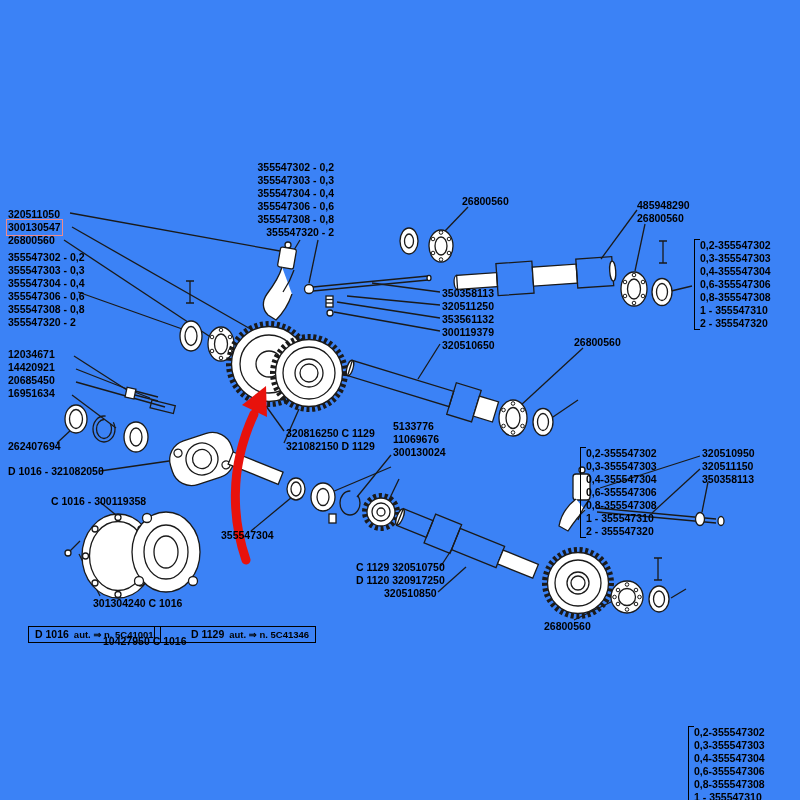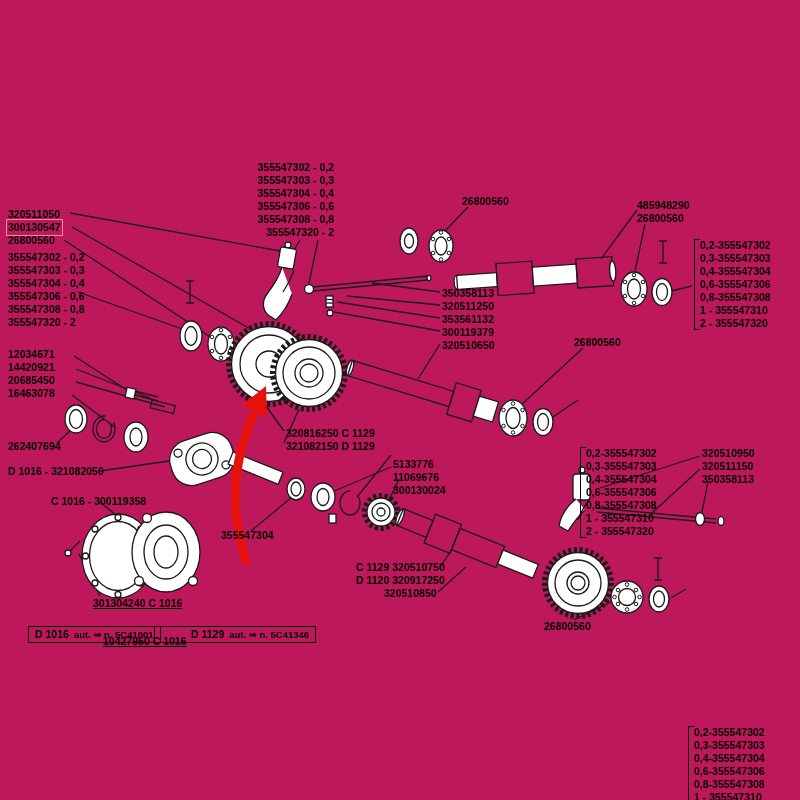--- a/index.html
+++ b/index.html
@@ -1,21 +1,21 @@
 <!DOCTYPE html>
 <html style="--highlight-arrow: #e8120c; --highlight-box: #f08a8a; --ink: #000000;"><head>
 <meta charset="utf-8">
 <style>
   * { margin:0; padding:0; box-sizing:border-box; }
   html,body { background:#fff; }
   body {
     width:800px; height:800px; position:relative; overflow:hidden;
     font-family:"Liberation Sans", sans-serif;
   }
-  .stage { position:absolute; inset:0; width:800px; height:800px; background:#be185d; }
+  .stage { position:absolute; inset:0; width:800px; height:800px; background:#3b82f6; }
   svg.draw { position:absolute; left:0; top:0; z-index:1; }
   svg.draw path, svg.draw line, svg.draw rect, svg.draw circle,
   svg.draw ellipse, svg.draw polyline {
     stroke:#1a1a1a; stroke-width:1.3; fill:none;
   }
   svg.draw .fw   { fill:#fff; }
   svg.draw .teeth{ stroke-width:6; stroke-dasharray:3 2.6; }
   svg.draw .lead { stroke-width:1; }
   svg.draw .dot  { fill:#fff; stroke-width:1; }
   svg.draw .red  { stroke:var(--highlight-arrow,#e8120c); stroke-width:9; stroke-linecap:round; }
@@ -372,35 +372,35 @@
       <div class="pn">0,6-355547306</div>
       <div class="pn">0,8-355547308</div>
       <div class="pn">1 - 355547310</div>
       <div class="pn">2 - 355547320</div>
     </div>
 
 <div class="lbl" style="left:8px; top:348px;">
       <div class="pn">12034671</div>
       <div class="pn">14420921</div>
       <div class="pn">20685450</div>
-      <div class="pn">16463078</div>
+      <div class="pn">16951634</div>
     </div>
 
 <div class="lbl" style="left:8px; top:440px;">262407694</div>
 
 <div class="lbl" style="left:8px; top:465px;">D 1016 - 321082050</div>
 
 <div class="lbl" style="left:8px; top:495px;margin-left:43px;">C 1016 - 300119358</div>
 
 <div class="lbl" style="left:286px; top:427px;">
       <div class="pn">320816250 C 1129</div>
       <div class="pn">321082150 D 1129</div>
     </div>
 
-<div class="lbl" style="left:393px; top:458px;">
+<div class="lbl" style="left:393px; top:420px;">
       <div class="pn">5133776</div>
       <div class="pn">11069676</div>
       <div class="pn">300130024</div>
     </div>
 
 <div class="lbl" style="left:221px; top:529px;">355547304</div>
 
 <div class="lbl" style="left:702px; top:447px;">
       <div class="pn">320510950</div>
       <div class="pn">320511150</div>
@@ -418,21 +418,21 @@
       <div class="pn">0,2-355547302</div>
       <div class="pn">0,3-355547303</div>
       <div class="pn">0,4-355547304</div>
       <div class="pn">0,6-355547306</div>
       <div class="pn">0,8-355547308</div>
       <div class="pn">1 - 355547310</div>
     </div>
 
 <div class="lbl" style="left:544px; top:620px;">26800560</div>
 
-<div class="lbl" style="left:93px; top:597px;text-decoration:underline;">
+<div class="lbl" style="left:93px; top:597px;">
       <div class="pn">301304240 C 1016</div>
       <div class="pn ind">10427950 C 1016</div>
     </div>
 
 <div class="fbox" style="left:28px; top:626px;">
   <span class="code">D 1016</span><span>aut. ⇒ n. 5C41001</span>
 </div>
 
 <div class="fbox" style="left:154px; top:626px;padding-left:36px;">
   <span class="code">D 1129</span><span>aut. ⇒ n. 5C41346</span>

